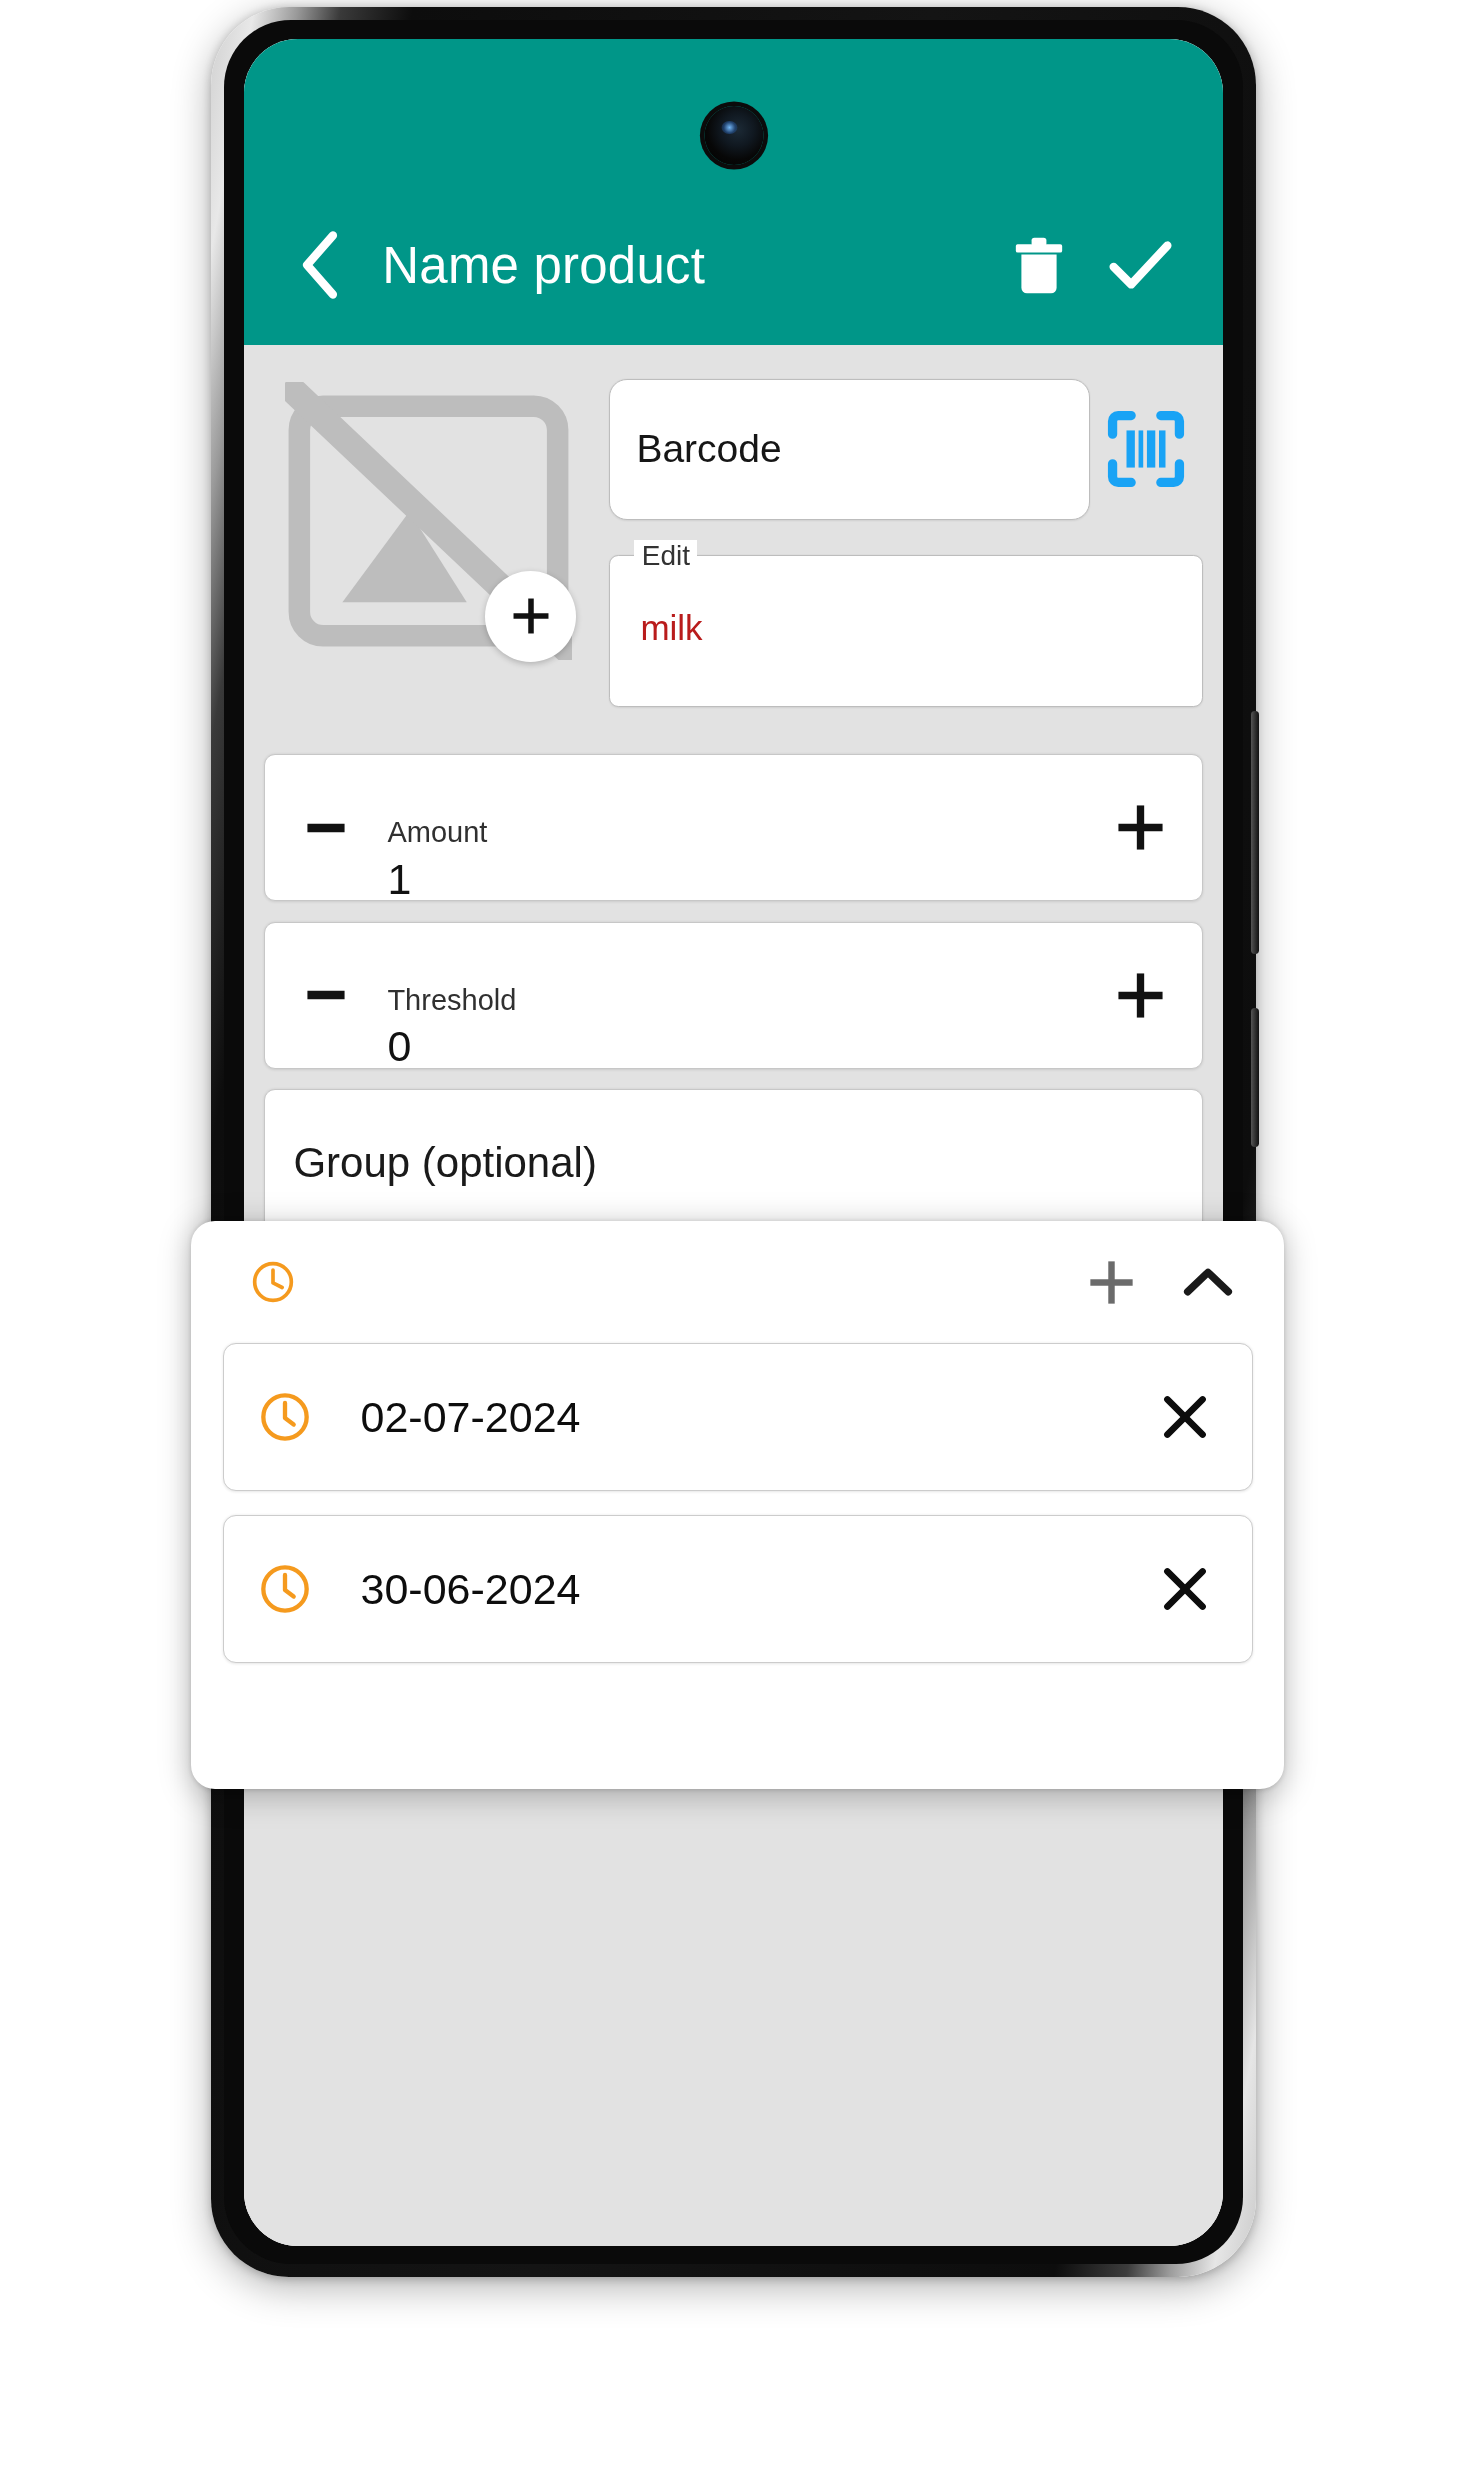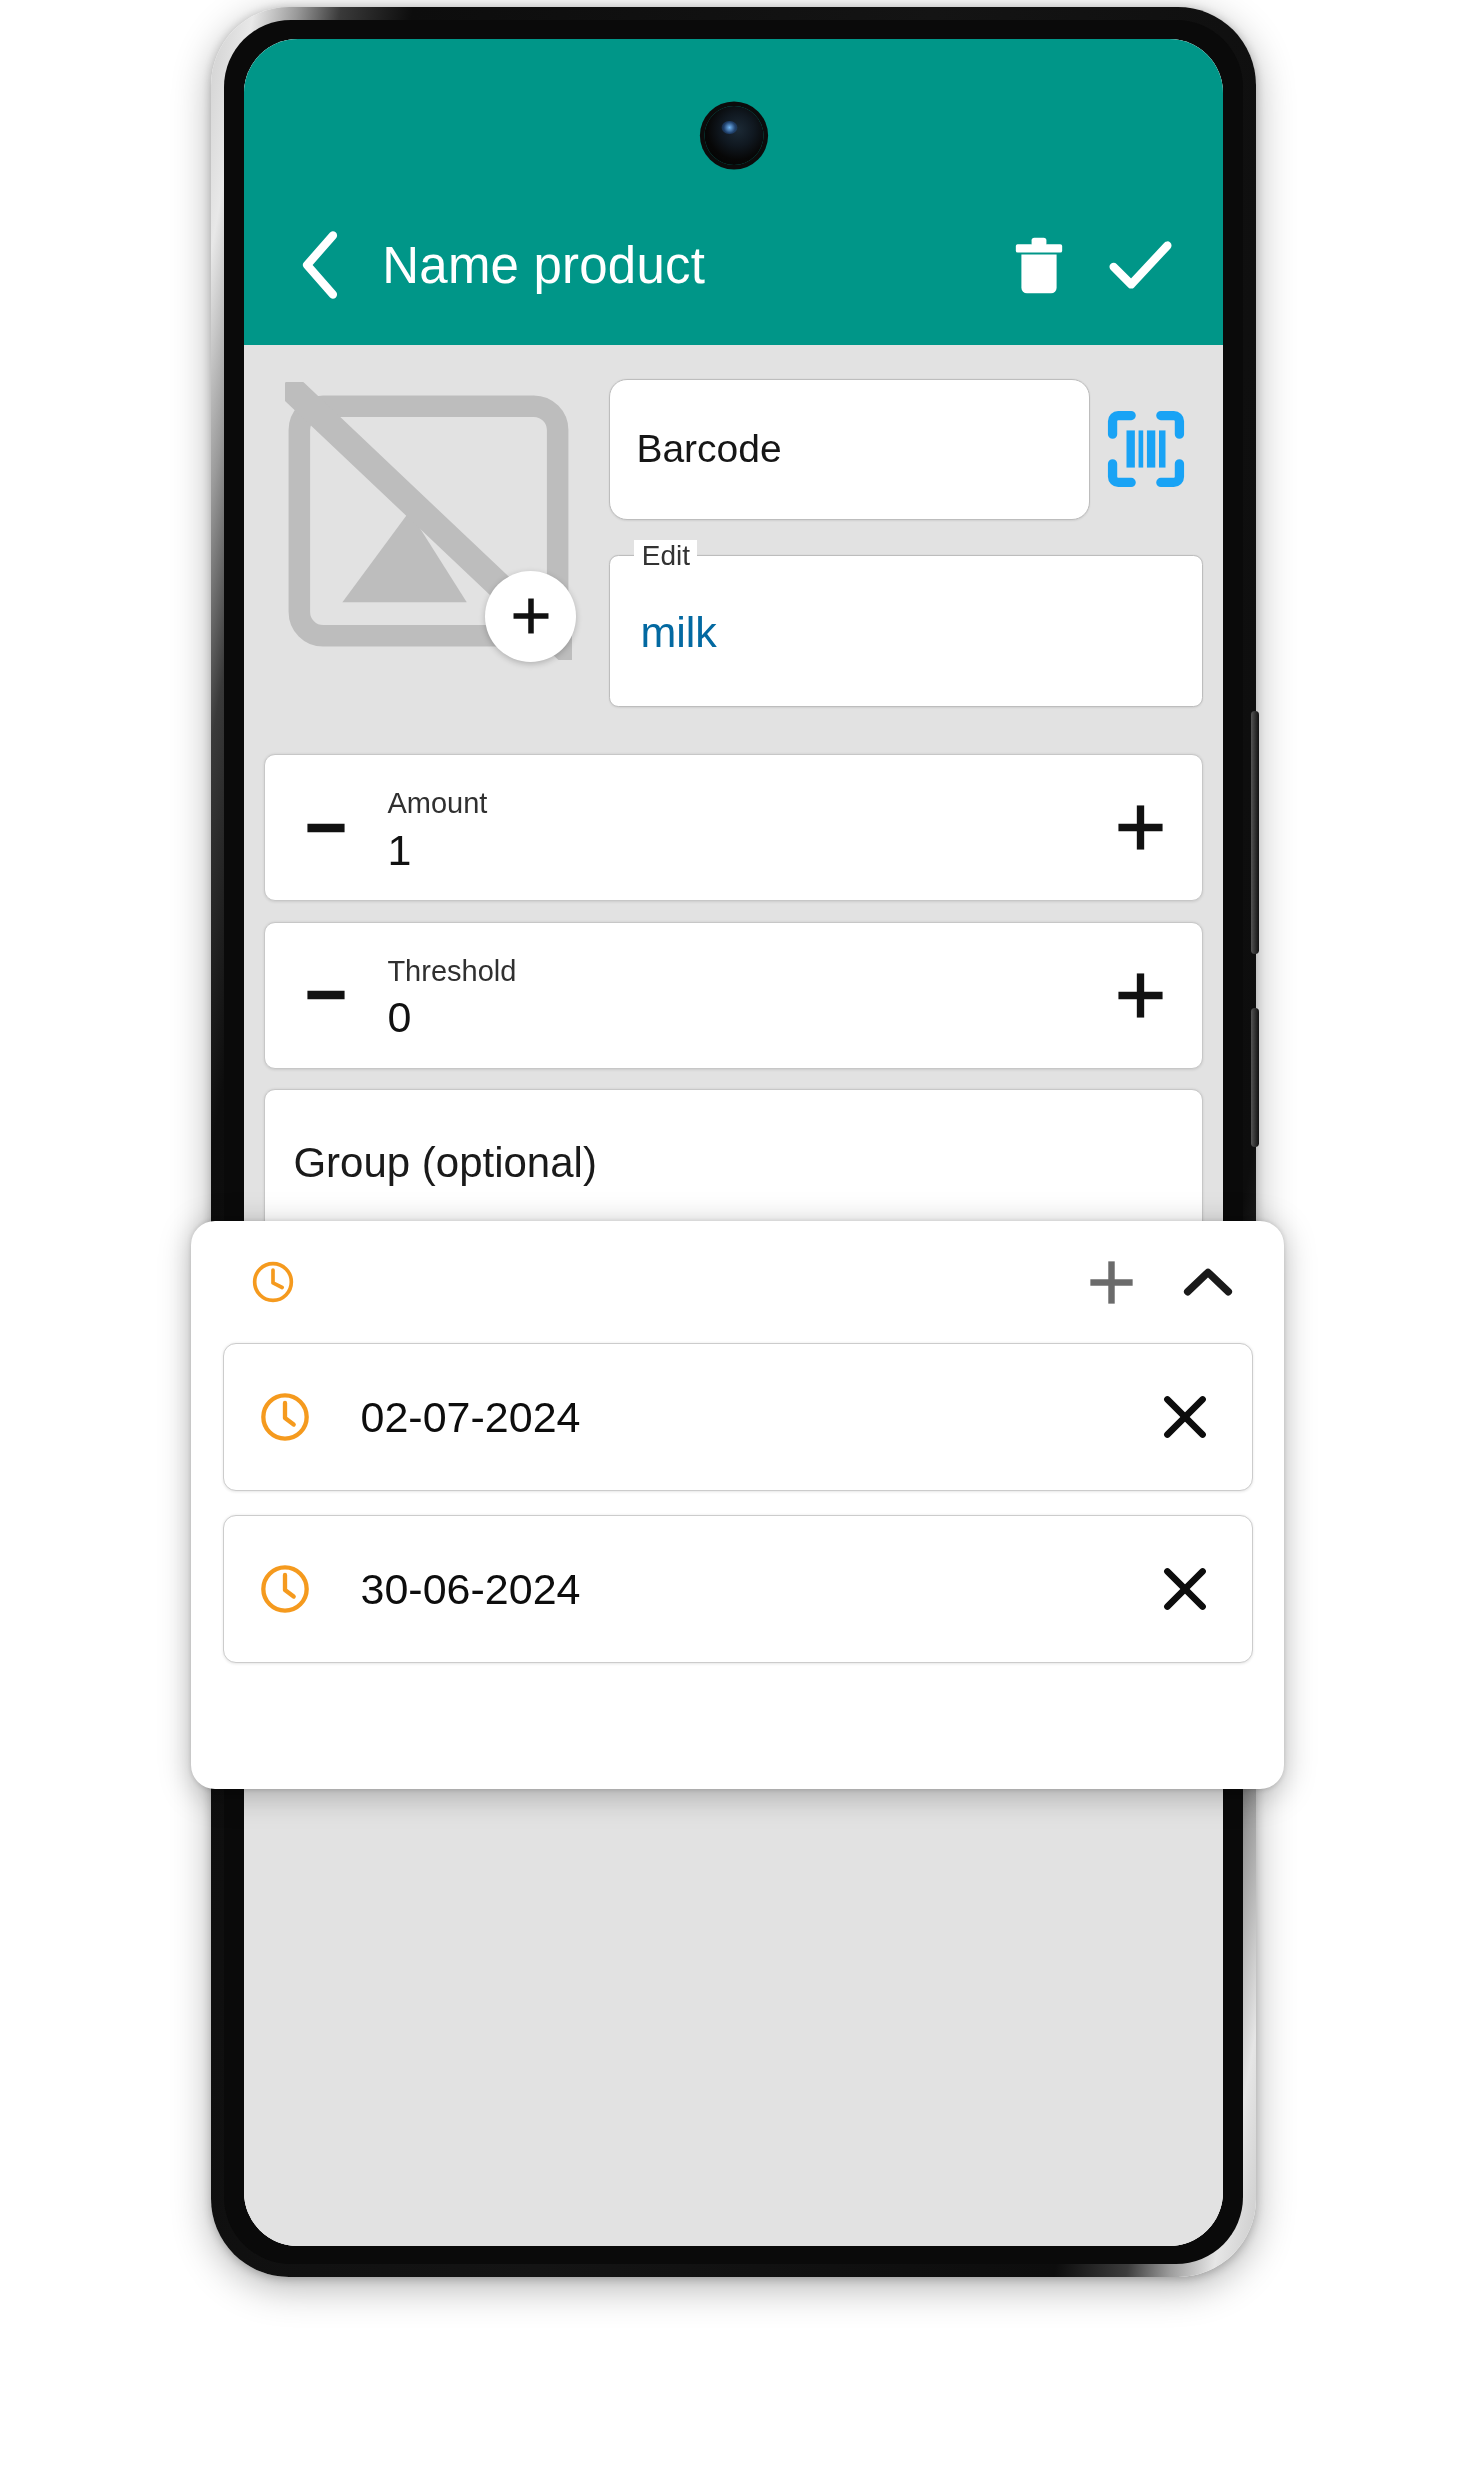--- a/index.html
+++ b/index.html
@@ -220,22 +220,22 @@
     background: #ffffff;
     padding: 0 7.4px;
     font-size: 28px;
     color: #333333;
     line-height: 31.5px;
   }
   .tf-value {
     position: absolute;
     left: 30px;
     top: 52px;
-    font-size: 43px;
-    color: #0369a1;
+    font-size: 35px;
+    color: #b91c1c;
   }
 
   
   .card {
     margin: 20.4px 20.4px 0 20.4px;
     background: #ffffff;
     border: 1.9px solid #c7c7c7;
     border-radius: 11px;
     box-shadow: 0 0.9px 2.8px rgba(0,0,0,0.10);
     box-sizing: border-box;
@@ -251,21 +251,21 @@
     height: 100%;
     display: flex;
     align-items: center;
     justify-content: center;
     flex: 0 0 122px;
   }
   .step-mid {
     flex: 1;
     display: flex;
     flex-direction: column;
-    justify-content: center;
+    justify-content: flex-end;
     height: 100%;
     padding-top: 5.6px;
   }
   .step-label {
     font-size: 29px;
     color: #303030;
     line-height: 33px;
     margin-bottom: 5.6px;
   }
   .step-value {

